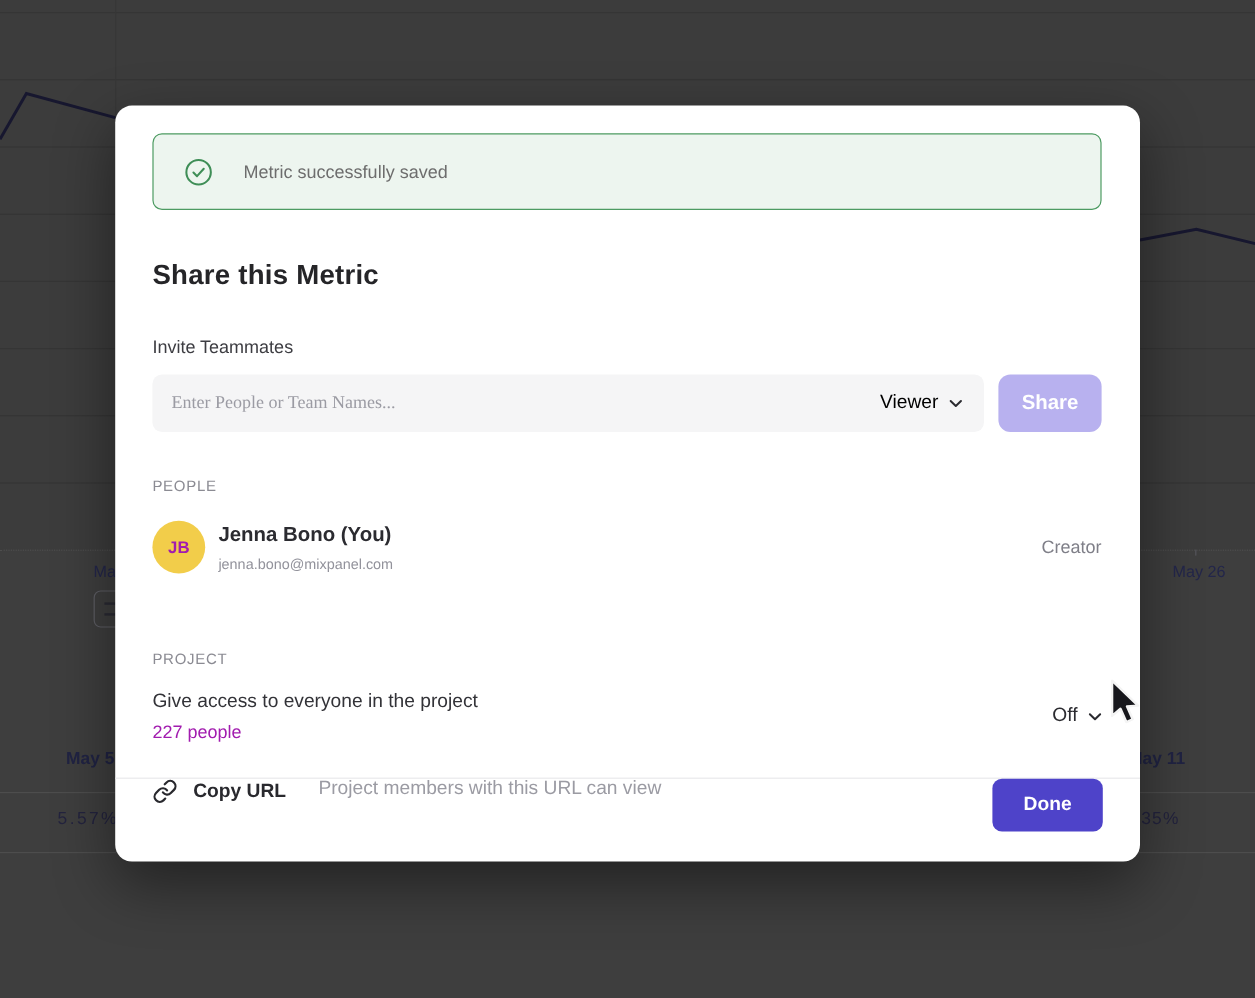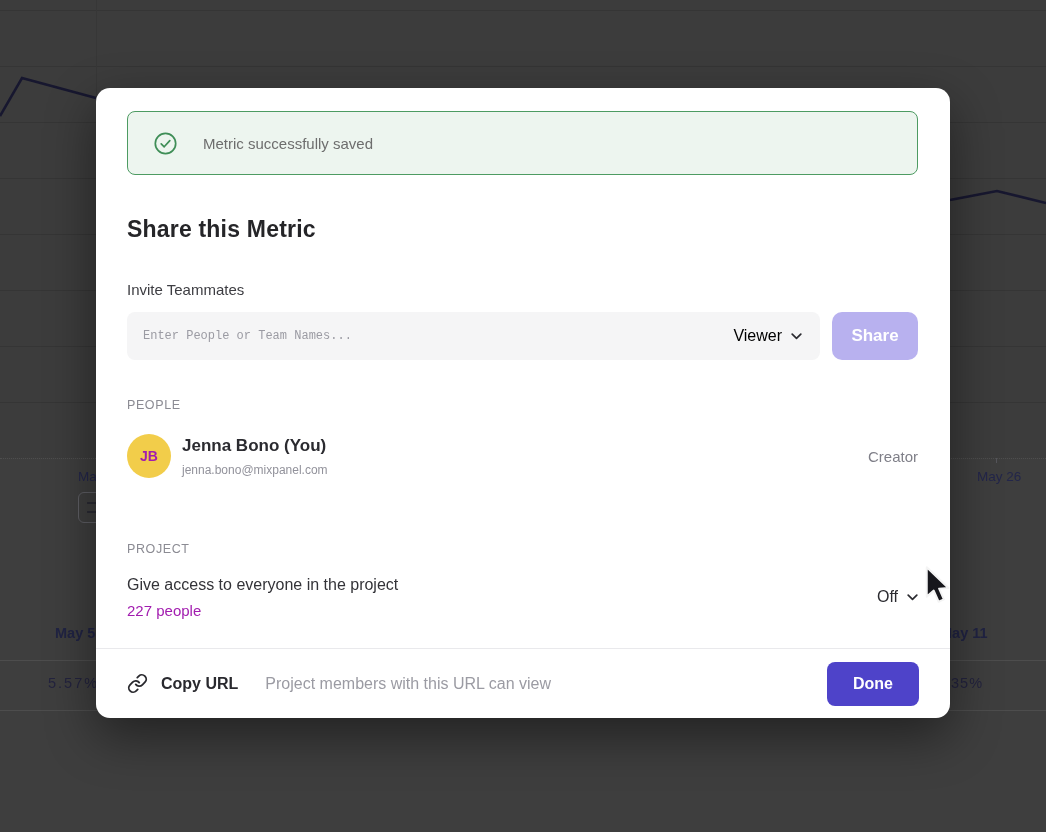--- a/index.html
+++ b/index.html
@@ -27,22 +27,22 @@
 
   .banner { position:absolute; left:31px; top:23px; width:791px; height:64px; background:#edf5ef;
             border:1px solid #4d9b62; border-radius:8px; display:flex; align-items:center; padding:0 26px; }
   .banner-text { color:#6d6d6d; font-size:15px; margin-left:26px; }
 
   .modal-title { position:absolute; left:31px; top:128px; font-size:23px; font-weight:bold; color:#252528; letter-spacing:.2px; }
 
   .invite-label { position:absolute; left:31px; top:193px; font-size:15px; color:#3d3d42; }
   .invite-row { position:absolute; left:31px; top:224px; width:791px; height:48px; display:flex; }
   .invite-input-wrap { flex:1; height:48px; background:#f5f5f6; border-radius:8px; display:flex; align-items:center; padding:0 16px; }
-  .invite-input { flex:1; border:none; outline:none; background:transparent; font-size:12px; color:#33333a;
-                  font-family:Liberation Mono, monospace; }
+  .invite-input { flex:1; border:none; outline:none; background:transparent; font-size:15px; color:#33333a;
+                  font-family:Liberation Serif, serif; }
   .invite-input::placeholder { color:#9b9ba3; }
   .role-select { display:flex; align-items:center; gap:9px; font-size:16px; font-weight:500; color:#000000; cursor:pointer; padding:4px 2px; }
   .share-btn { margin-left:12px; width:86px; height:48px; border:none; border-radius:10px; background:#b8b1ef;
                color:#ffffff; font-size:17px; font-weight:bold; font-family:inherit; cursor:default; }
 
   .section-label { position:absolute; left:31px; font-size:12.5px; letter-spacing:.6px; color:#8b8b93; }
   .people-label { top:310px; }
   .person-row { position:absolute; left:31px; top:346px; width:791px; display:flex; align-items:center; }
   .avatar { width:44px; height:44px; border-radius:50%; background:#f2cd4a; color:#a21caf; font-size:14px; font-weight:bold;
             display:flex; align-items:center; justify-content:center; }
@@ -52,21 +52,21 @@
   .person-role { margin-left:auto; font-size:15px; color:#7f7f88; }
 
   .project-label { top:454px; }
   .project-row { position:absolute; left:31px; top:488px; width:791px; display:flex; align-items:flex-start; }
   .project-title { font-size:16px; color:#333338; }
   .project-sub { font-size:15px; color:#a21caf; margin-top:8px; }
   .project-toggle { margin-left:auto; margin-top:12px; display:flex; align-items:center; gap:9px;
                     font-size:16px; font-weight:500; color:#2b2b30; cursor:pointer; }
 
   .modal-footer { position:absolute; left:0; bottom:0; width:854px; height:70px; border-top:1px solid #e9e9ec;
-                  display:flex; align-items:center; padding:0 31px; }
+                  display:flex; align-items:flex-start; padding:0 31px; }
   .copy-url { display:flex; align-items:center; gap:13px; cursor:pointer; }
   .copy-url-label { font-size:16px; font-weight:bold; color:#29292e; }
   .footer-helper { font-size:16px; color:#9b9ba3; margin-left:27px; }
   .done-btn { margin-left:auto; width:92px; height:44px; border:none; border-radius:8px; background:#4e43c9;
               color:#ffffff; font-size:16px; font-weight:bold; font-family:inherit; cursor:pointer; }
 
   .cursor { position:absolute; left:923px; top:566px; z-index:50; pointer-events:none; }
 </style>
 </head>
 <body>

